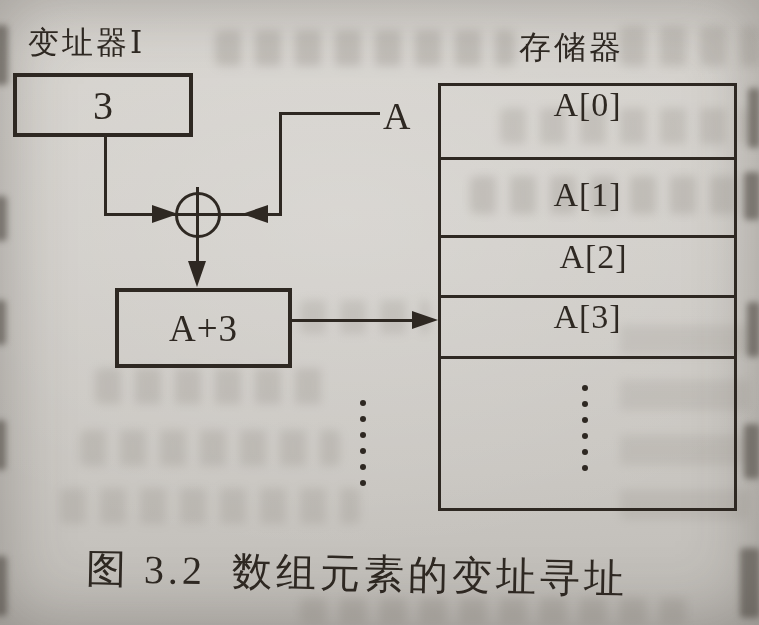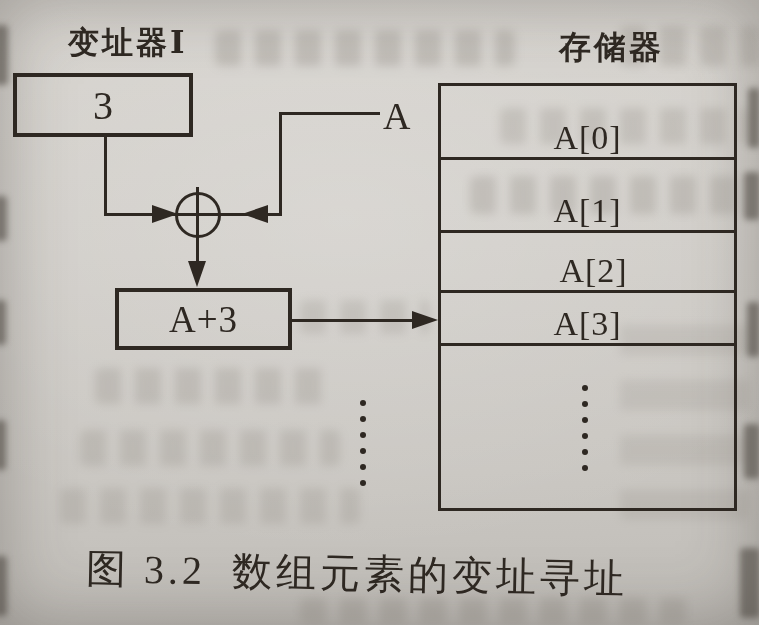--- a/index.html
+++ b/index.html
@@ -33,39 +33,39 @@
   .s4{left:-6px;top:420px;width:12px;height:50px;}
   .s5{left:-6px;top:556px;width:13px;height:60px;}
   .s6{left:748px;top:88px;width:12px;height:60px;}
   .s7{left:744px;top:172px;width:16px;height:48px;}
   .s8{left:747px;top:302px;width:13px;height:55px;}
   .s9{left:744px;top:424px;width:16px;height:55px;}
   .s10{left:740px;top:548px;width:20px;height:70px;}
   
   .ink{background:#2e2822;position:absolute;}
   .label{position:absolute;white-space:nowrap;}
-  .lbl-cjk{font-size:31px;letter-spacing:3px;font-weight:700;margin-left:40px;}
+  .lbl-cjk{font-size:31px;letter-spacing:3px;font-weight:400;}
   .reg-box{position:absolute;left:13px;top:73px;width:180px;height:64px;
     border:4px solid #2e2822;box-sizing:border-box;display:flex;align-items:center;justify-content:center;
     font-size:40px;}
-  .ea-box{position:absolute;left:115px;top:288px;width:177px;height:62px;
+  .ea-box{position:absolute;left:115px;top:288px;width:177px;height:80px;
     border:4px solid #2e2822;box-sizing:border-box;display:flex;align-items:center;justify-content:center;
     font-size:37px;letter-spacing:1px;}
   .adder{position:absolute;left:175px;top:192px;width:46px;height:46px;
     border:3px solid #2e2822;border-radius:50%;box-sizing:border-box;background:transparent;}
   .arrow{position:absolute;width:0;height:0;border-style:solid;border-color:transparent;}
   .ar-right{border-width:9px 0 9px 26px;border-left-color:#2e2822;}
   .ar-left{border-width:9px 26px 9px 0;border-right-color:#2e2822;}
   .ar-down{border-width:26px 9px 0 9px;border-top-color:#2e2822;}
   .mem{position:absolute;left:438px;top:83px;width:299px;height:428px;
     border:3px solid #2e2822;box-sizing:border-box;display:flex;flex-direction:column;}
   .mem-cell{border-bottom:3px solid #2e2822;box-sizing:border-box;
-    display:flex;align-items:flex-end;justify-content:center;font-size:34px;letter-spacing:1px;}
+    display:flex;align-items:flex-start;justify-content:center;font-size:34px;letter-spacing:1px;}
   .mem-cell:last-child{border-bottom:none;}
-  .c0{height:74px;}.c1{height:73px;}.c2{height:60px;padding-left:12px;}.c3{height:53px;}
+  .c0{height:74px;}.c1{height:62px;margin-top:16px;}.c2{height:60px;padding-left:12px;}.c3{height:61px;}
   .cdots{flex:1;justify-content:flex-start;}
   .dots{position:absolute;display:flex;flex-direction:column;gap:10px;}
   .dot{width:6px;height:6px;border-radius:50%;background:#2e2822;}
   .a-label{font-size:38px;}
   .caption{position:absolute;left:86px;top:541px;display:flex;gap:26px;
     font-size:40px;letter-spacing:4px;font-weight:500;
     transform:rotate(1.1deg);transform-origin:left center;}
 </style>
 </head>
 <body>

